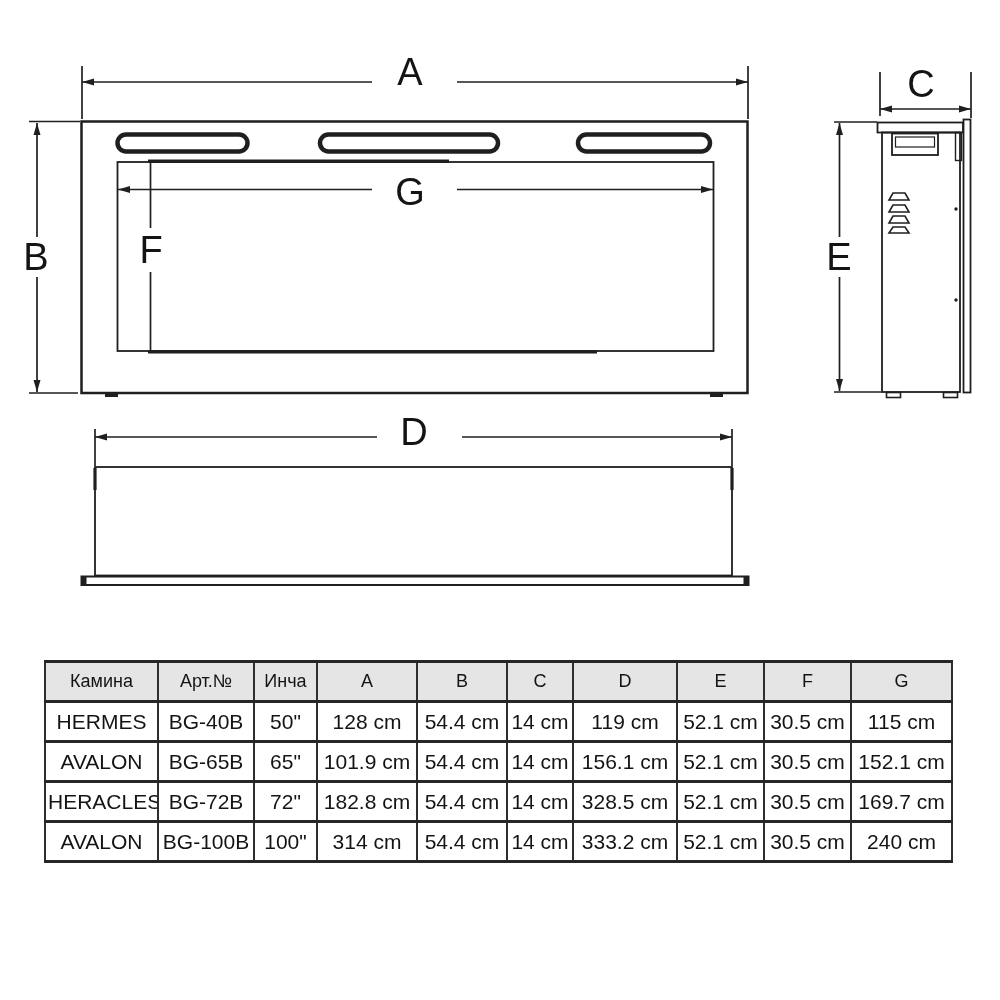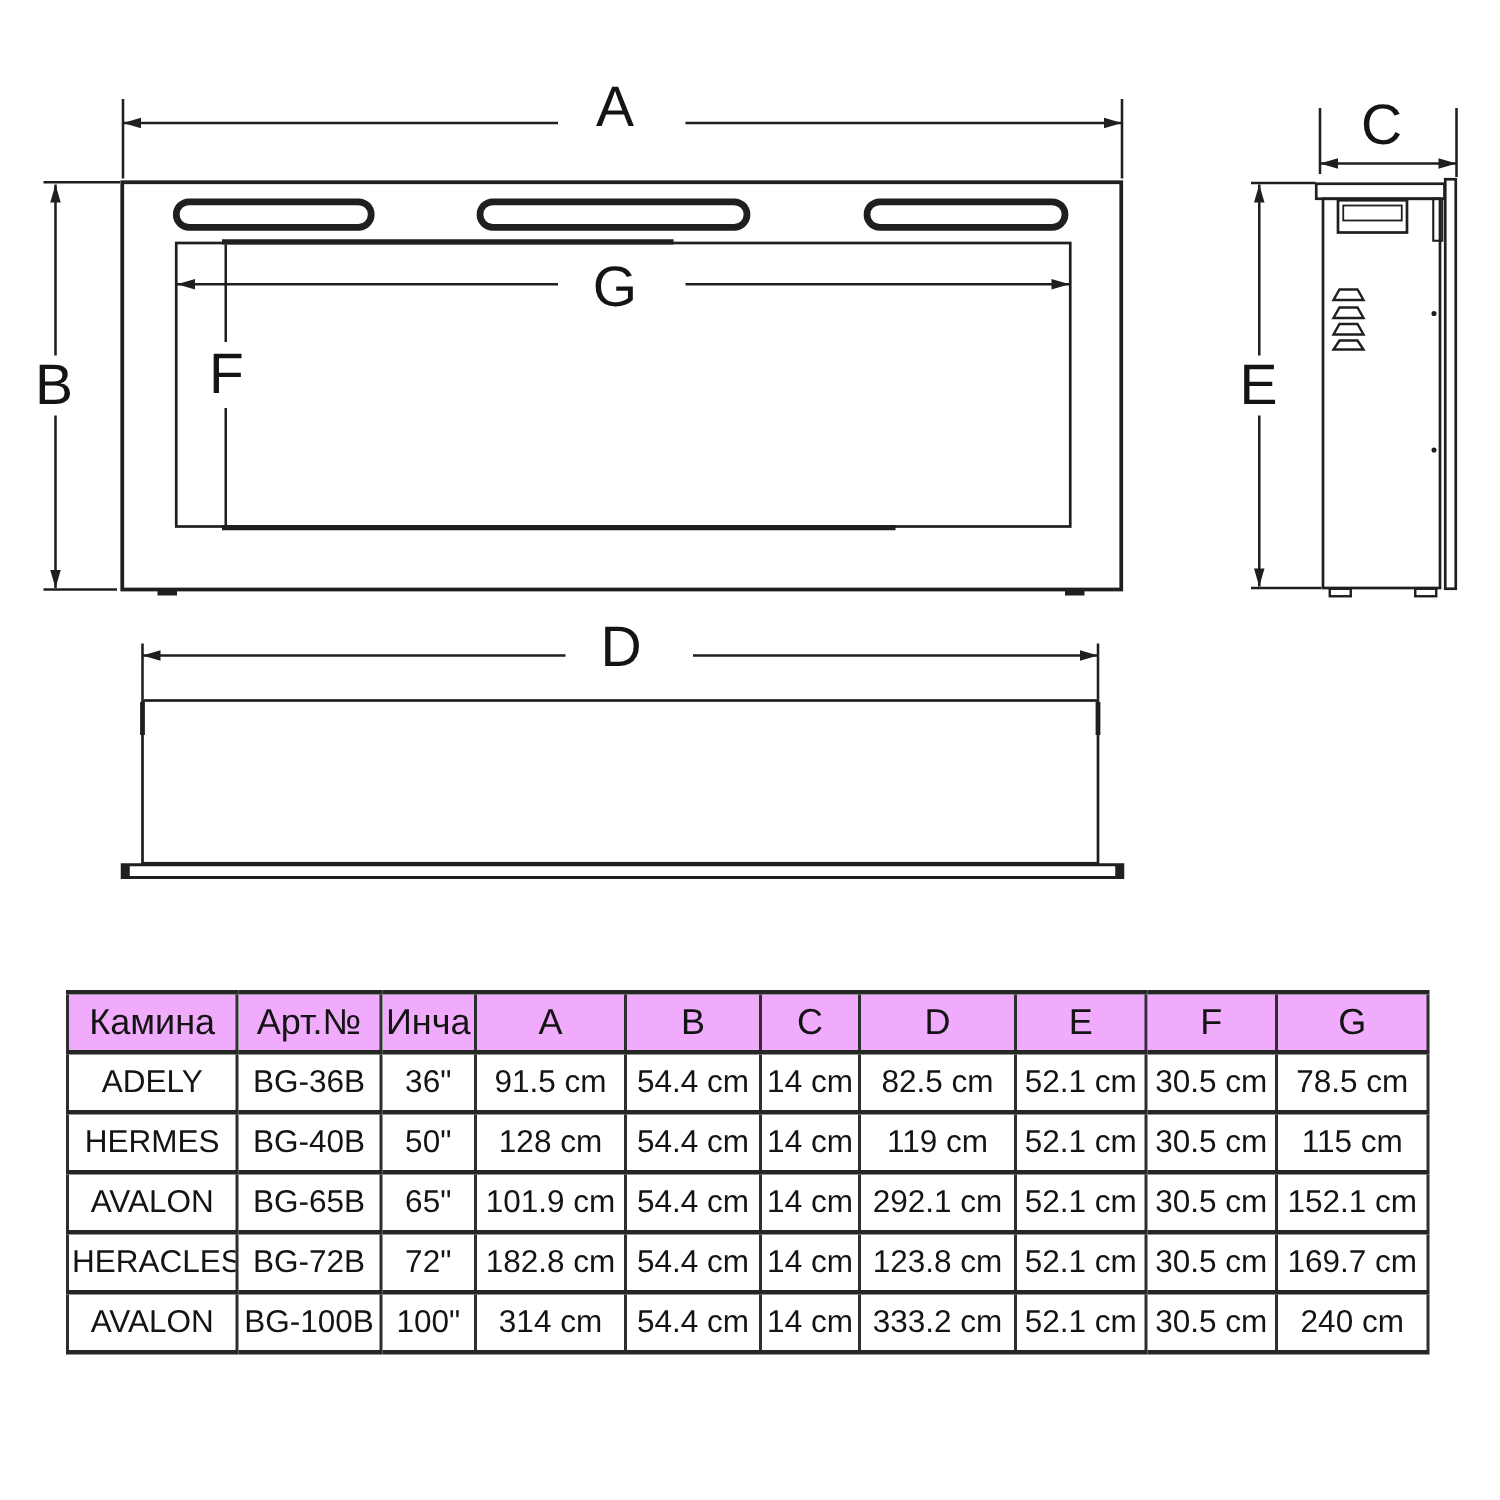--- a/index.html
+++ b/index.html
@@ -17,21 +17,21 @@
     position:absolute;left:44px;top:660px;width:907px;
     border-collapse:collapse;table-layout:fixed;
     font-size:21px;color:#141414;
   }
   #spec-table th,#spec-table td{
     border-left:2px solid #2e2e2e;border-right:2px solid #2e2e2e;
     border-top:3px solid #262626;border-bottom:3px solid #262626;
     height:37px;padding:0 2px;text-align:center;vertical-align:middle;
     white-space:nowrap;overflow:hidden;font-weight:400;
   }
-  #spec-table thead th{background:#f0abfc;font-size:24px;}
+  #spec-table thead th{background:#e5e5e5;font-size:18px;}
 </style>
 </head>
 <body>
 
 <div id="sheet">
 
   <svg id="drawing" width="1000" height="630" viewBox="0 0 1000 630" fill="none" stroke="#1f1f1f" stroke-width="1.8">
 
     <g>
       <rect x="81.5" y="121.5" width="666" height="271.5" stroke-width="2.5"></rect>
@@ -158,63 +158,51 @@
           <th>B</th>
           <th>C</th>
           <th>D</th>
           <th>E</th>
           <th>F</th>
           <th>G</th>
         </tr>
     </thead>
     <tbody id="table-body">
         <tr>
-          <td>ADELY</td>
-          <td>BG-36B</td>
-          <td>36"</td>
-          <td>91.5 cm</td>
-          <td>54.4 cm</td>
-          <td>14 cm</td>
-          <td>82.5 cm</td>
-          <td>52.1 cm</td>
-          <td>30.5 cm</td>
-          <td>78.5 cm</td>
-        </tr>
-        <tr>
           <td>HERMES</td>
           <td>BG-40B</td>
           <td>50"</td>
           <td>128 cm</td>
           <td>54.4 cm</td>
           <td>14 cm</td>
           <td>119 cm</td>
           <td>52.1 cm</td>
           <td>30.5 cm</td>
           <td>115 cm</td>
         </tr>
         <tr>
           <td>AVALON</td>
           <td>BG-65B</td>
           <td>65"</td>
           <td>101.9 cm</td>
           <td>54.4 cm</td>
           <td>14 cm</td>
-          <td>292.1 cm</td>
+          <td>156.1 cm</td>
           <td>52.1 cm</td>
           <td>30.5 cm</td>
           <td>152.1 cm</td>
         </tr>
         <tr>
           <td>HERACLES</td>
           <td>BG-72B</td>
           <td>72"</td>
           <td>182.8 cm</td>
           <td>54.4 cm</td>
           <td>14 cm</td>
-          <td>123.8 cm</td>
+          <td>328.5 cm</td>
           <td>52.1 cm</td>
           <td>30.5 cm</td>
           <td>169.7 cm</td>
         </tr>
         <tr>
           <td>AVALON</td>
           <td>BG-100B</td>
           <td>100"</td>
           <td>314 cm</td>
           <td>54.4 cm</td>

